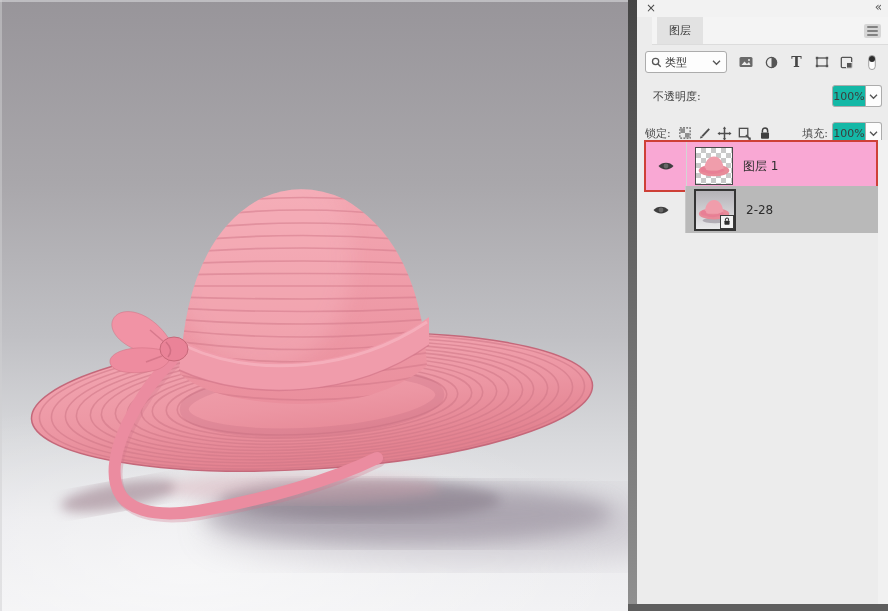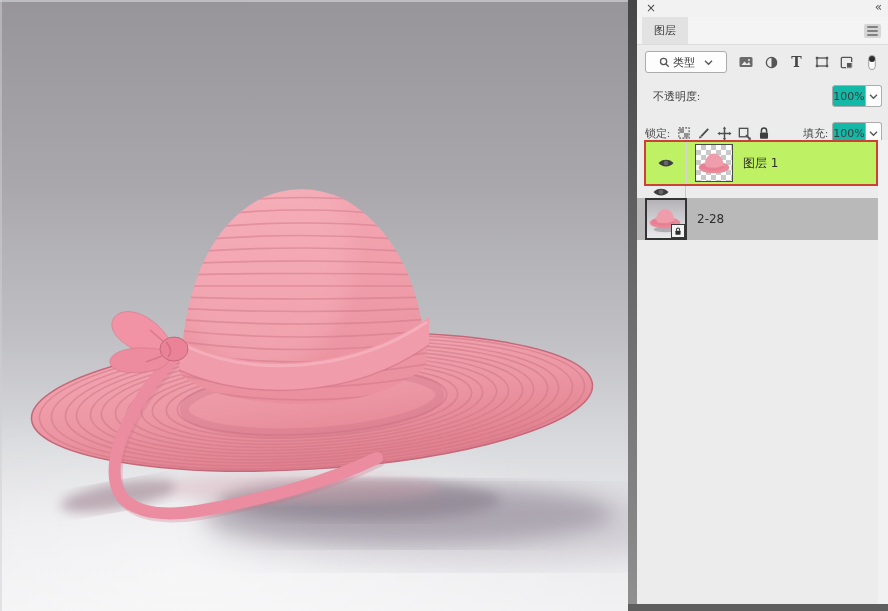--- a/index.html
+++ b/index.html
@@ -11,43 +11,43 @@
 
   
   .divider{position:absolute;left:628px;top:0;width:9px;height:611px;
            background:linear-gradient(#454545,#6f6f6f 55%,#909090);}
 
   
   .ps-panel{position:absolute;left:637px;top:0;width:251px;height:611px;background:#ececec;color:#3c3c3c;font-size:12px;}
   .top-strip{position:absolute;top:0;left:0;right:0;height:17px;background:#f2f2f2;}
   .panel-close{position:absolute;left:9px;top:1px;font-size:12px;color:#4a4a4a;line-height:14px;cursor:default;}
   .panel-collapse{position:absolute;right:6px;top:0;font-size:12px;color:#5a5a5a;line-height:14px;}
-  .tab-bar{position:absolute;top:17px;left:0;right:0;height:27px;background:#f4f4f4;border-bottom:1px solid #dcdcdc;font-family:Liberation Serif, serif;}
+  .tab-bar{position:absolute;top:17px;left:15px;right:0;height:27px;background:#f4f4f4;border-bottom:1px solid #dcdcdc;font-family:Liberation Serif, serif;}
   .tab-active{position:absolute;left:5px;top:0;width:46px;height:27px;background:#e2e2e2;
               display:flex;align-items:center;justify-content:center;font-size:11px;color:#383838;}
   .menu-btn{position:absolute;right:7px;top:7px;width:17px;height:14px;background:#d6d6d6;border-radius:2px;
             display:flex;flex-direction:column;justify-content:center;gap:2px;padding:0 3px;box-sizing:border-box;}
   .menu-btn i{display:block;height:2px;background:#828282;border-radius:1px;}
 
   .ctl-row{position:absolute;left:8px;right:6px;display:flex;align-items:center;}
   .select{height:22px;background:#fdfdfd;border:1px solid #acacac;border-radius:3px;box-sizing:border-box;
-          display:flex;align-items:center;padding:0 13px;font-size:11px;color:#333;}
+          display:flex;align-items:center;padding:0 5px;font-size:11px;color:#333;}
   .select .lbl{flex:1;}
   .grow{flex:1;display:flex;align-items:center;justify-content:space-between;}
   .icon-btn{width:20px;height:20px;display:flex;align-items:center;justify-content:center;}
-  .small-lbl{font-size:11px;color:#444;white-space:nowrap;font-family:Liberation Serif, serif;}
+  .small-lbl{font-size:11px;color:#444;white-space:nowrap;}
   .value-box{width:34px;height:22px;box-sizing:border-box;border:1px solid #acacac;background:#14b8a6;border-radius:3px 0 0 3px;
              display:flex;align-items:center;justify-content:center;font-size:11px;}
   .chev-box{width:16px;height:22px;box-sizing:border-box;border:1px solid #acacac;border-left:none;background:#fdfdfd;border-radius:0 3px 3px 0;
             display:flex;align-items:center;justify-content:center;}
 
   
-  .layer-row-1{position:absolute;top:140px;left:7px;width:234px;height:46px;box-sizing:border-box;
-               border:2px solid #ce4037;background:#bef264;display:flex;align-items:center;}
-  .layer-row-2{position:absolute;top:186px;left:0;width:241px;height:47px;display:flex;align-items:stretch;flex-direction:column;}
+  .layer-row-1{position:absolute;top:140px;left:7px;width:234px;height:52px;box-sizing:border-box;
+               border:2px solid #ce4037;background:#f9a8d4;display:flex;align-items:center;}
+  .layer-row-2{position:absolute;top:186px;left:0;width:241px;height:47px;display:flex;align-items:stretch;}
   .eye-cell{width:40px;display:flex;align-items:center;justify-content:center;border-right:1px solid #d4d4d4;height:100%;}
   .row2-eye{width:48px;display:flex;align-items:center;justify-content:center;border-right:1px solid #c8c8c8;}
   .row2-body{flex:1;background:#b9b9b9;display:flex;align-items:center;}
   .thumb{position:relative;width:38px;height:38px;margin-left:8px;border:1px solid #4a4a4a;box-sizing:border-box;overflow:hidden;flex:none;}
   .thumb2{width:42px;height:42px;border:2px solid #343434;}
   .checker{background:conic-gradient(#c9c9c9 25%,#ffffff 0 50%,#c9c9c9 0 75%,#ffffff 0) 0 0/10px 10px;}
   .layer-label{margin-left:10px;font-size:12px;color:#2e2e2e;}
   .lock-badge{position:absolute;right:0;bottom:0;width:14px;height:14px;background:#f4f4f4;border:1px solid #3a3a3a;
               box-sizing:border-box;display:flex;align-items:center;justify-content:center;}
   .gutter{position:absolute;top:140px;right:0;width:10px;bottom:7px;background:#f1f1f1;}

